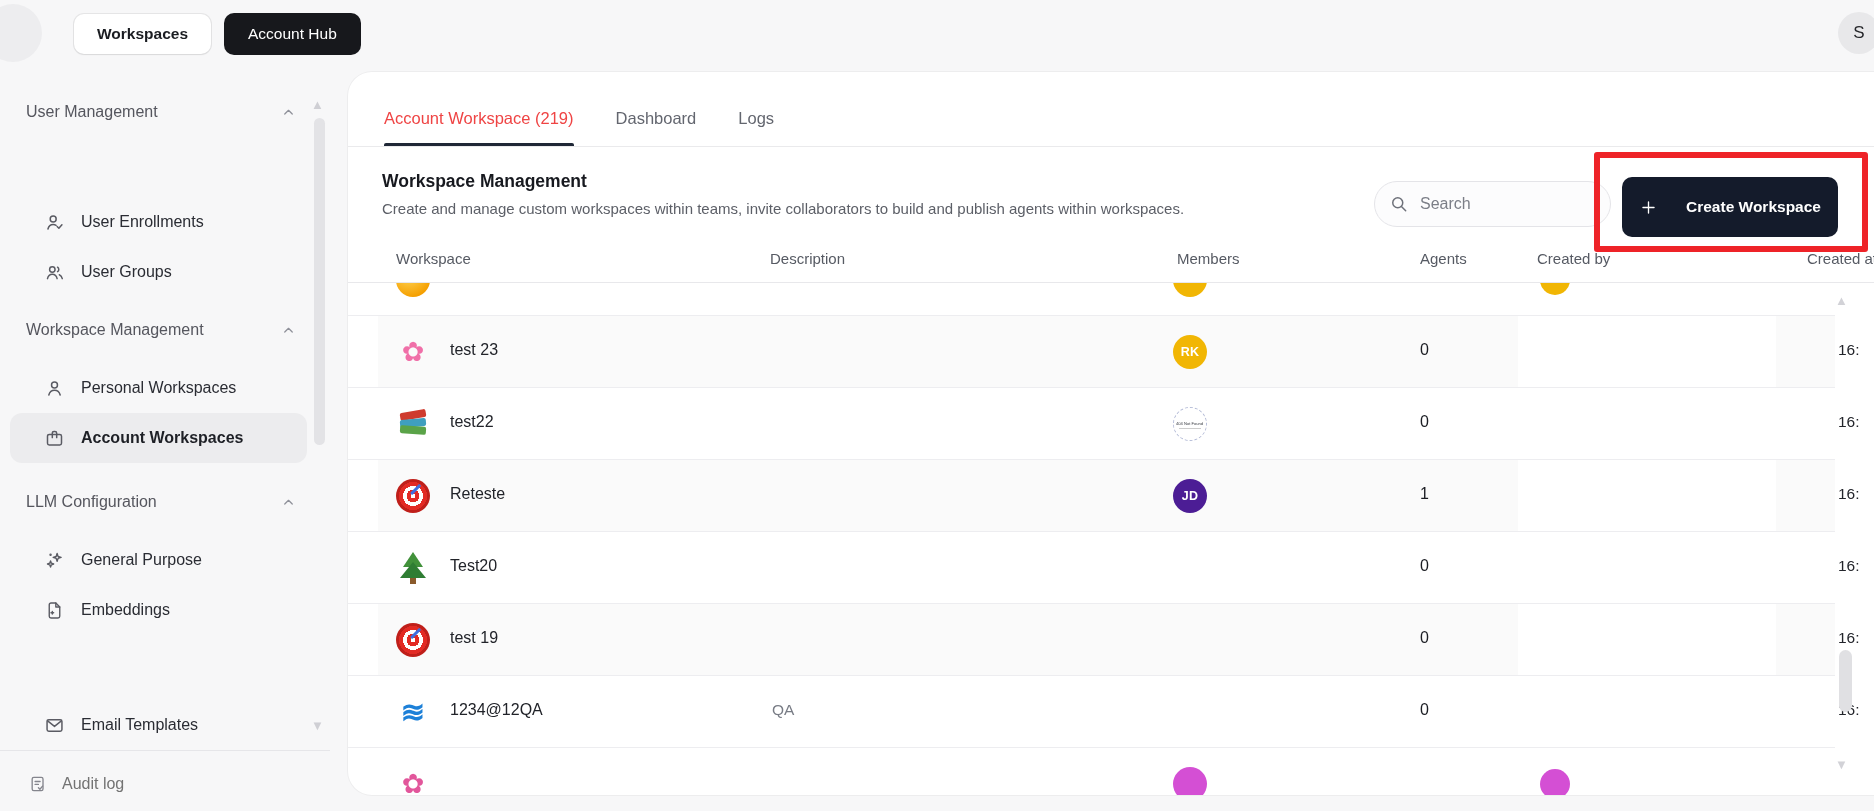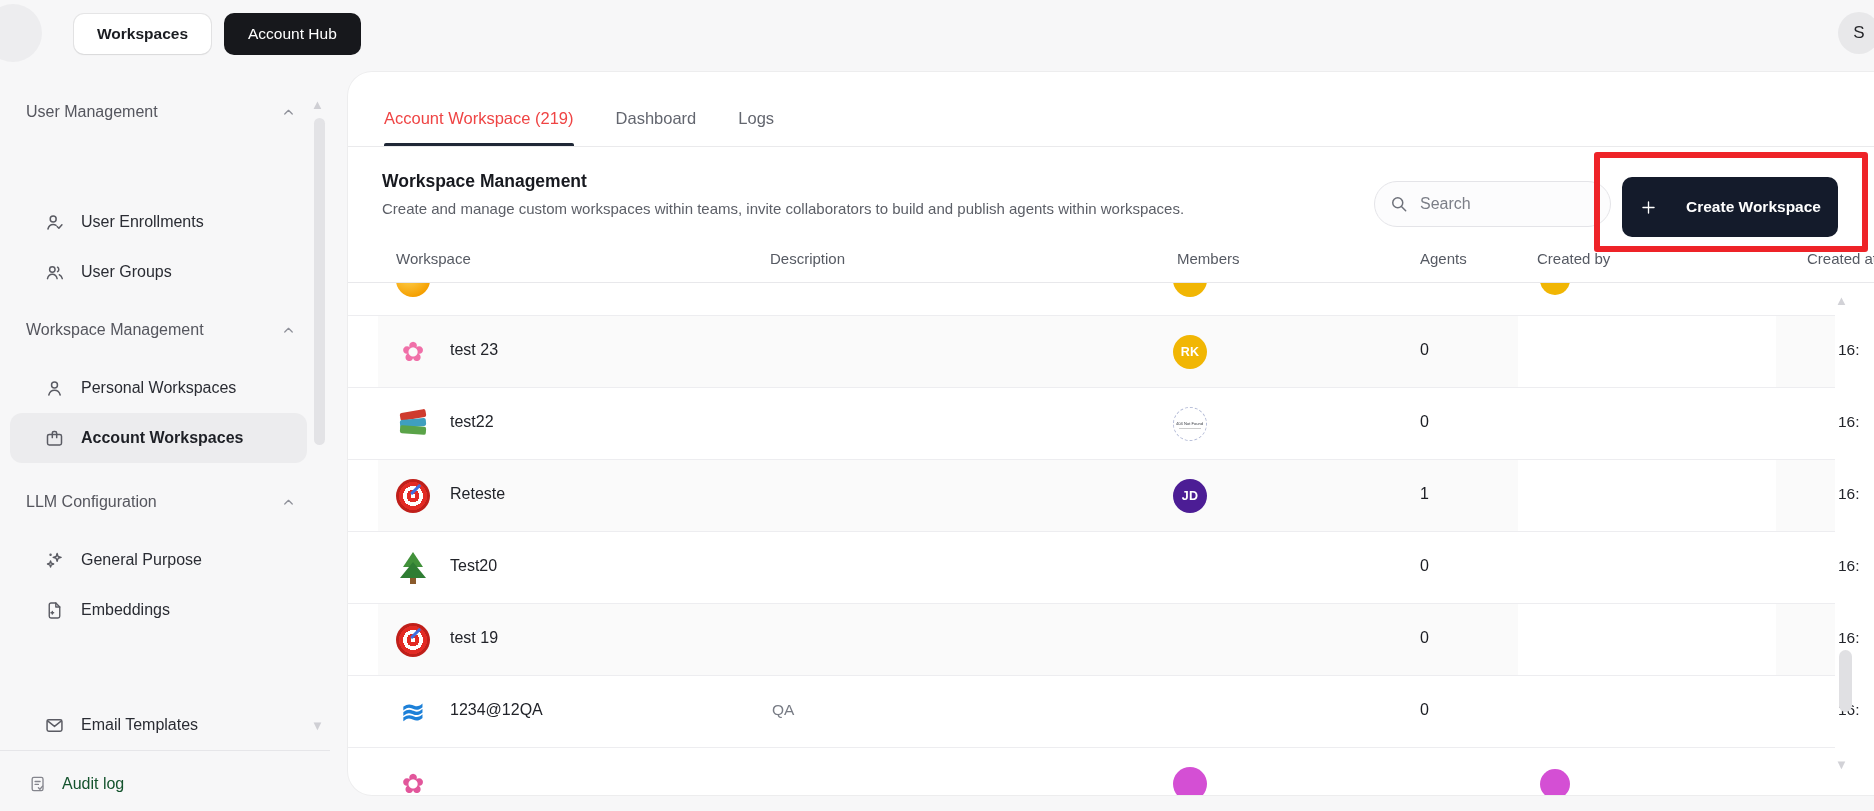--- a/index.html
+++ b/index.html
@@ -23,21 +23,21 @@
 
   
   .sidebar{position:absolute;left:0;top:72px;width:348px;bottom:0}
   .sb-section{position:absolute;left:26px;height:24px;display:flex;align-items:center;
     font-size:16px;color:#55565e;cursor:pointer;width:270px;justify-content:space-between}
   .sb-item{position:absolute;left:28px;height:44px;width:290px;display:flex;align-items:center;
     gap:16px;padding-left:16px;box-sizing:border-box;border-radius:12px;font-size:16px;color:#2a2c33;cursor:pointer}
   .sb-item .ic{width:21px;height:21px;color:#5a5b63;flex:0 0 auto}
   .sb-item.selected{background:#ececee;font-weight:600;color:#1e2026;left:10px;width:297px;height:50px;padding-left:34px}
   .sb-footer-item{position:absolute;left:28px;height:44px;display:flex;align-items:center;gap:14px;
-    font-size:16px;color:#14532d;cursor:pointer}
+    font-size:16px;color:#737373;cursor:pointer}
   .sb-footer-item .ic{width:20px;height:20px;color:#84858d}
   .sb-divider{position:absolute;left:0;width:330px;height:1px;background:#e6e6e9}
   .chev{width:15px;height:15px;color:#8f919a}
   
   .sb-scroll-up,.sb-scroll-down{position:absolute;left:311px;font-size:13px;color:#cfcfd4;cursor:pointer;line-height:1}
   .sb-thumb{position:absolute;left:314px;width:11px;border-radius:6px;background:#e3e3e6;cursor:pointer}
 
   
   .panel{position:absolute;left:348px;top:72px;width:1526px;height:723px;background:#fff;
     border-radius:24px 0 0 24px;box-shadow:0 0 0 1px rgba(0,0,0,.04);overflow:hidden}

